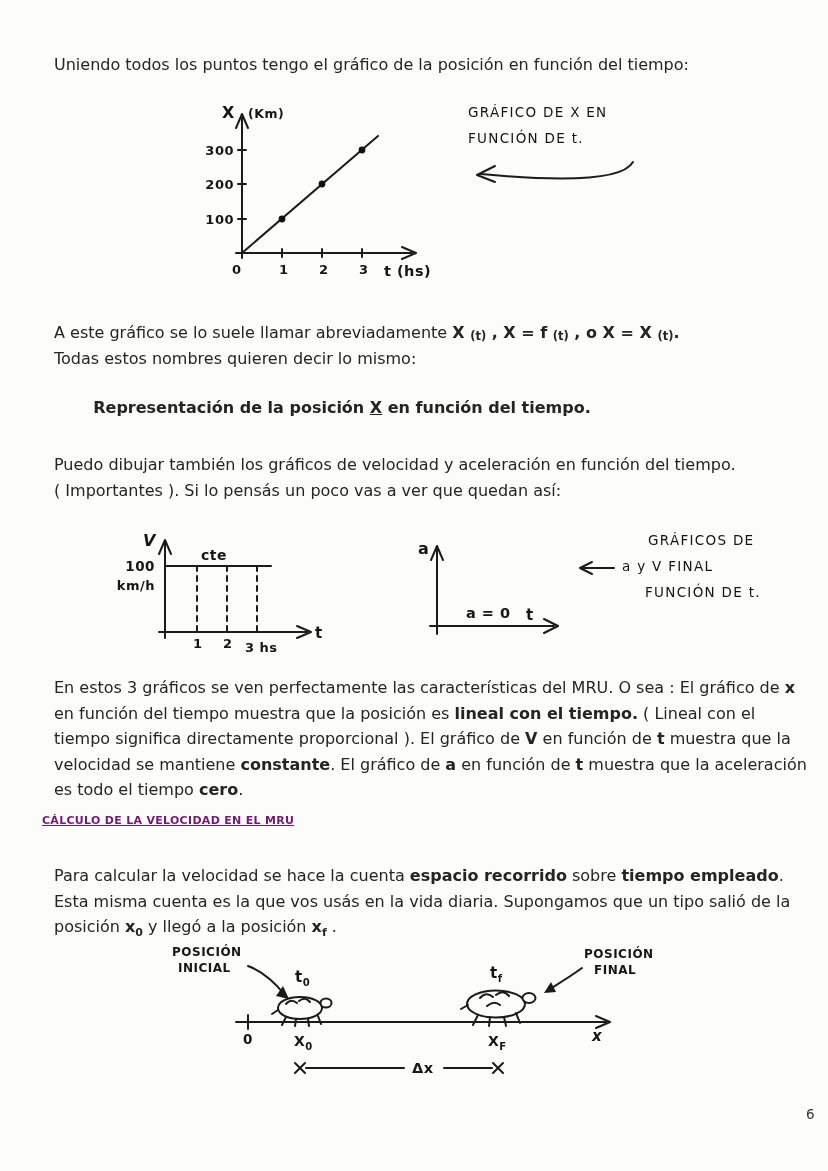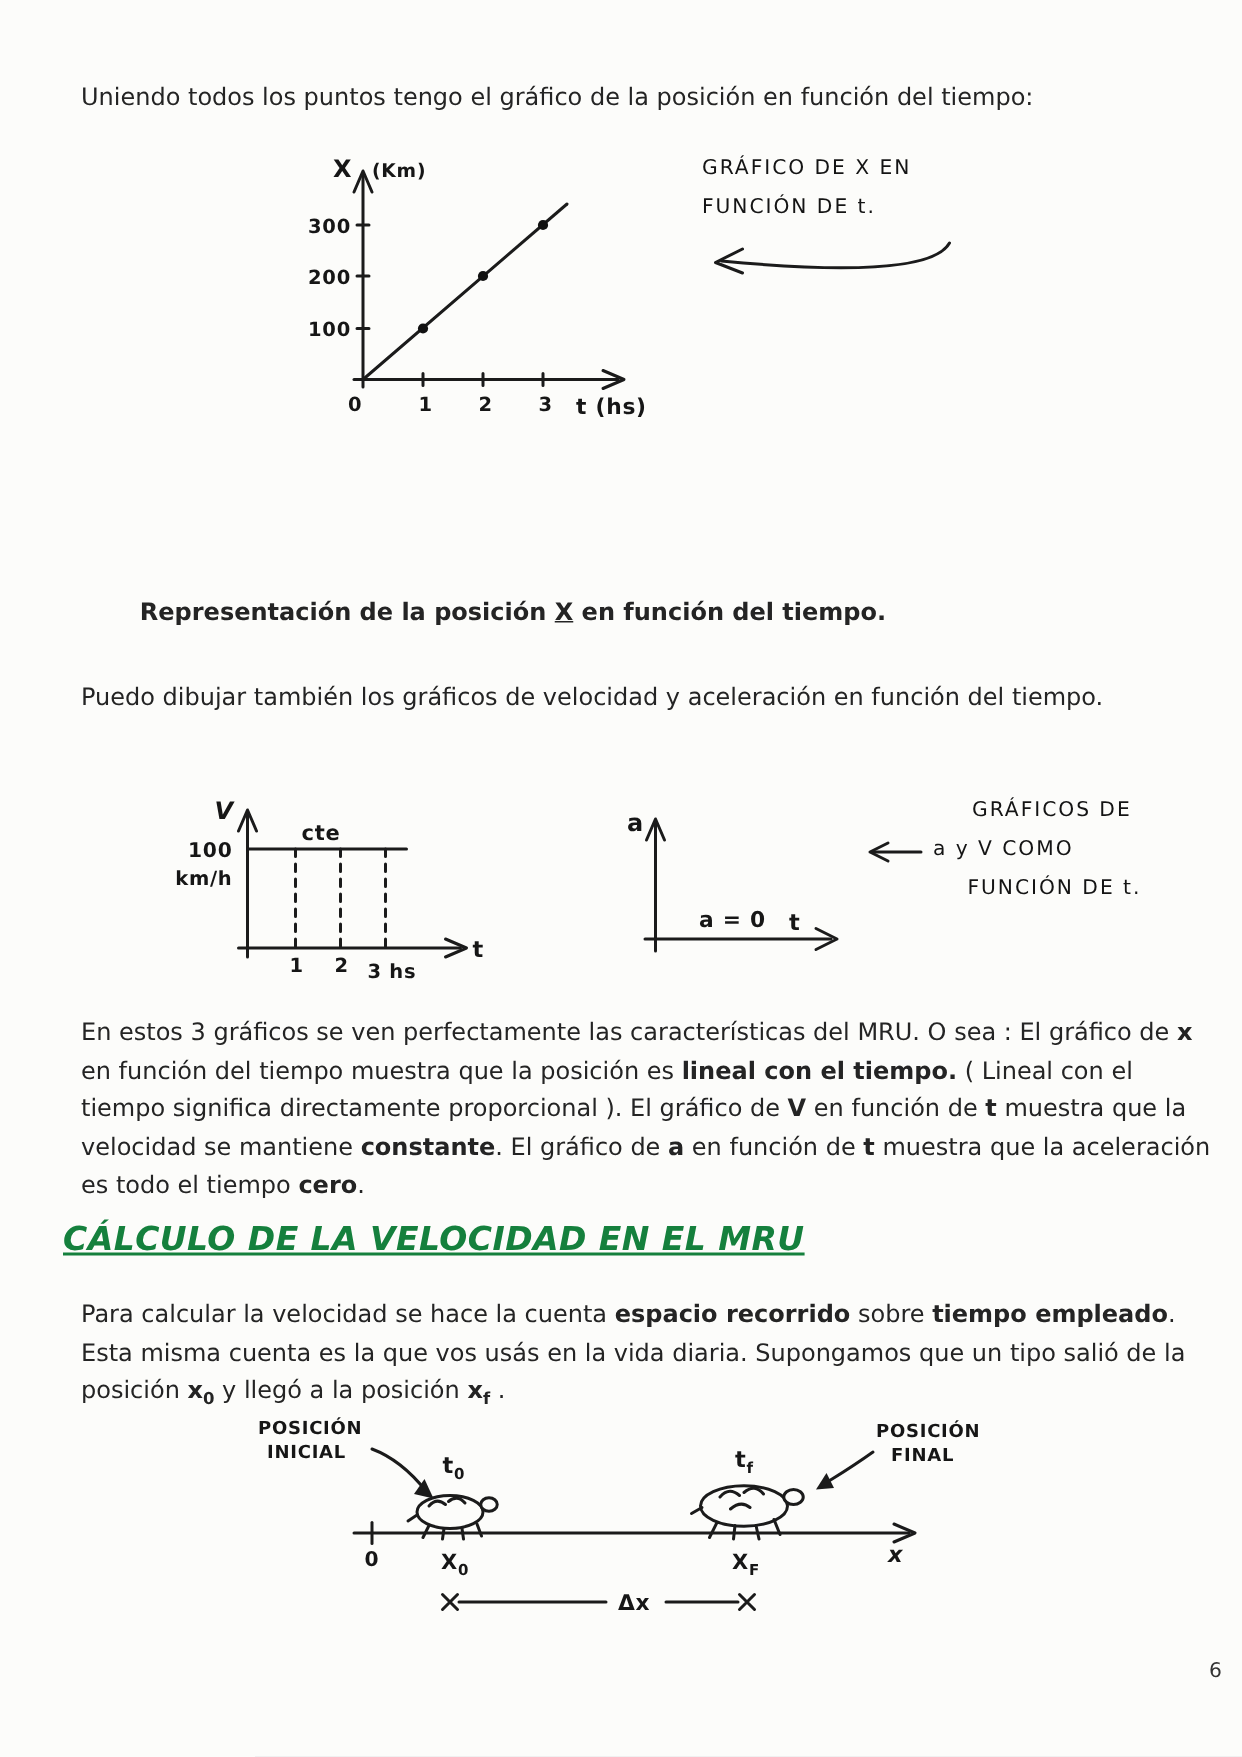--- a/index.html
+++ b/index.html
@@ -9,22 +9,22 @@
     font-family:"DejaVu Sans", sans-serif;
   }
   .para{position:absolute;margin:12px;font-size:16px;line-height:1.6;color:#242424;}
   .b{font-weight:700;}
   .i{}
   .u{text-decoration:underline;}
   .bu{font-weight:700;}
   .subp{font-size:11.5px;vertical-align:-2px;font-weight:700;}
   sub{font-size:11px;}
   .heading{
-    position:absolute;margin:0;font-size:22px;font-weight:700;
-    font-style:italic;text-decoration:underline;color:#15803d;letter-spacing:.3px;
+    position:absolute;margin:0;font-size:11px;font-weight:700;
+    text-decoration:underline;color:#701a75;letter-spacing:.3px;
   }
   .hand{position:absolute;font-weight:400;letter-spacing:1.3px;font-size:13.5px;color:#141414;white-space:nowrap;}
   .fig{position:absolute;}
   .pagenum{position:absolute;font-size:13.5px;color:#333;}
   svg text{font-family:"DejaVu Sans", sans-serif;}
   .st{font-weight:700;fill:#161616;letter-spacing:.5px;}
   .stroke{stroke:#1b1b1b;stroke-width:2;fill:none;stroke-linecap:round;stroke-linejoin:round;}
 </style>
 </head>
 <body>
@@ -60,27 +60,32 @@
     <text class="st" x="204" y="178" font-size="14.5">t (hs)</text>
   </svg>
 
   <div class="hand" style="left:468px;top:104px">GRÁFICO DE X EN</div>
   <div class="hand" style="left:468px;top:130px">FUNCIÓN DE t.</div>
   <svg class="fig" style="left:455px;top:152px" width="185" height="40" viewBox="0 0 185 40">
     <path class="stroke" d="M178 10 C168 28 110 30 26 22"></path>
     <path class="stroke" d="M40 14 L22 23 L40 30"></path>
   </svg>
 
+  <p class="para" style="left:42px;top:308px;width:760px">
+    <span>A este gráfico se lo suele llamar abreviadamente  </span><span class="b">X </span><span class="subp">(t)</span><span class="b"> ,  X = f </span><span class="subp">(t)</span><span class="b"> ,  o   X = X </span><span class="subp">(t)</span><span class="b">.</span><br>
+    <span>Todas estos nombres quieren decir lo mismo:</span>
+  </p>
 
   <p class="para b" style="left:0;top:383px;width:660px;text-align:center">
     <span>Representación de la posición </span><span class="u">X</span><span> en función del tiempo.</span>
   </p>
 
   <p class="para" style="left:42px;top:440px;width:760px">
     <span>Puedo dibujar también los gráficos de velocidad y aceleración en función del tiempo.</span><br>
+    <span>( Importantes ). Si lo pensás un poco vas a ver que quedan así:</span>
   </p>
 
   <svg class="fig" style="left:85px;top:526px" width="250" height="132" viewBox="0 0 250 132">
     <path class="stroke" d="M80 112 L80 16"></path>
     <path class="stroke" d="M74 28 L80 14 L86 28"></path>
     <path class="stroke" d="M74 106 L222 106"></path>
     <path class="stroke" d="M212 100 L226 106 L212 112"></path>
     <path class="stroke" d="M80 40 L186 40" stroke-width="2.6"></path>
     <path class="stroke" d="M112 40 L112 106 M142 40 L142 106 M172 40 L172 106" stroke-dasharray="5 5" stroke-width="1.8"></path>
     <text class="st" x="58" y="20" font-size="16" font-style="italic">V</text>
@@ -97,21 +102,21 @@
     <path class="stroke" d="M45 100 L45 14"></path>
     <path class="stroke" d="M39 26 L45 12 L51 26"></path>
     <path class="stroke" d="M38 92 L162 92" stroke-width="3.4"></path>
     <path class="stroke" d="M152 85 L166 92 L152 99"></path>
     <text class="st" x="26" y="20" font-size="16">a</text>
     <text class="st" x="74" y="84" font-size="14.5">a = 0</text>
     <text class="st" x="134" y="86" font-size="15">t</text>
   </svg>
 
   <div class="hand" style="left:648px;top:532px">GRÁFICOS DE</div>
-  <div class="hand" style="left:622px;top:558px">a y V COMO</div>
+  <div class="hand" style="left:622px;top:558px">a y V FINAL</div>
   <div class="hand" style="left:645px;top:584px">FUNCIÓN DE t.</div>
   <svg class="fig" style="left:574px;top:560px" width="42" height="16" viewBox="0 0 42 16">
     <path class="stroke" d="M40 8 L8 8"></path>
     <path class="stroke" d="M18 2 L6 8 L18 14"></path>
   </svg>
 
   <p class="para" style="left:42px;top:663px;width:754px">
     <span>En estos 3 gráficos se ven perfectamente las características del MRU. </span><span class="i">O sea :</span><span> El gráfico de </span><span class="b">x</span><span>  en función del tiempo muestra que la posición es </span><span class="bu">lineal con el tiempo.</span><span> ( Lineal con el tiempo significa directamente proporcional ). El gráfico de </span><span class="b">V</span><span> en función de </span><span class="b">t</span><span> muestra que la velocidad se mantiene </span><span class="bu">constante</span><span>. El gráfico de </span><span class="b">a</span><span> en función de </span><span class="b">t</span><span> muestra que la aceleración es todo el tiempo </span><span class="bu">cero</span><span>.</span>
   </p>
 

